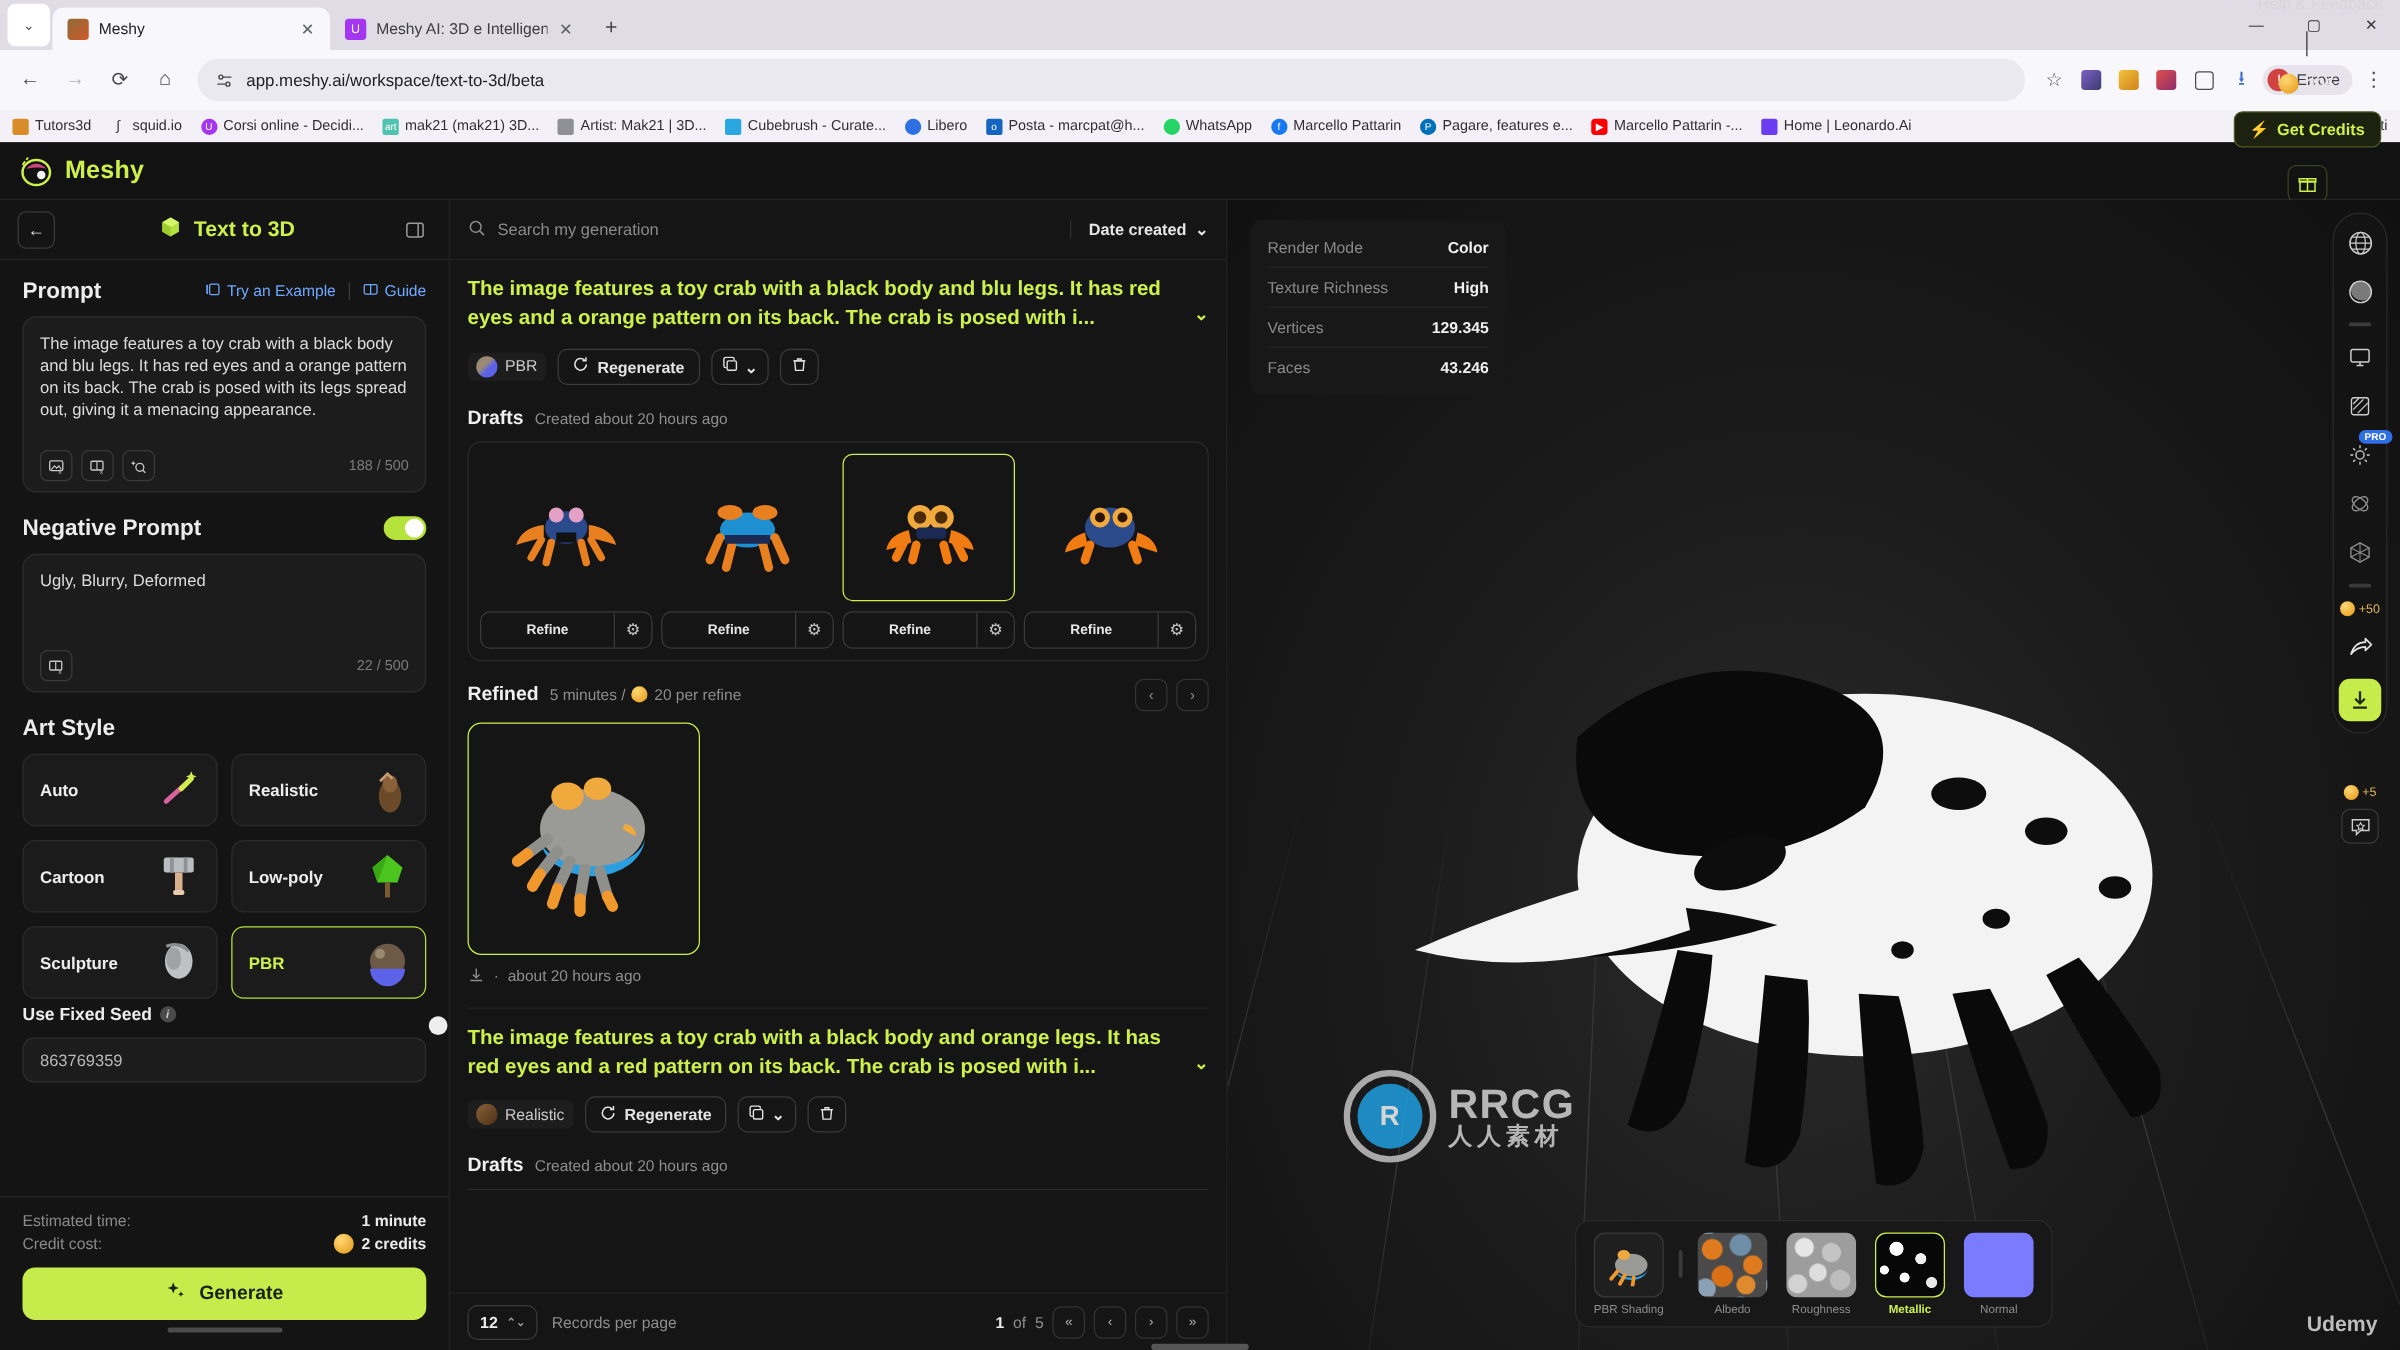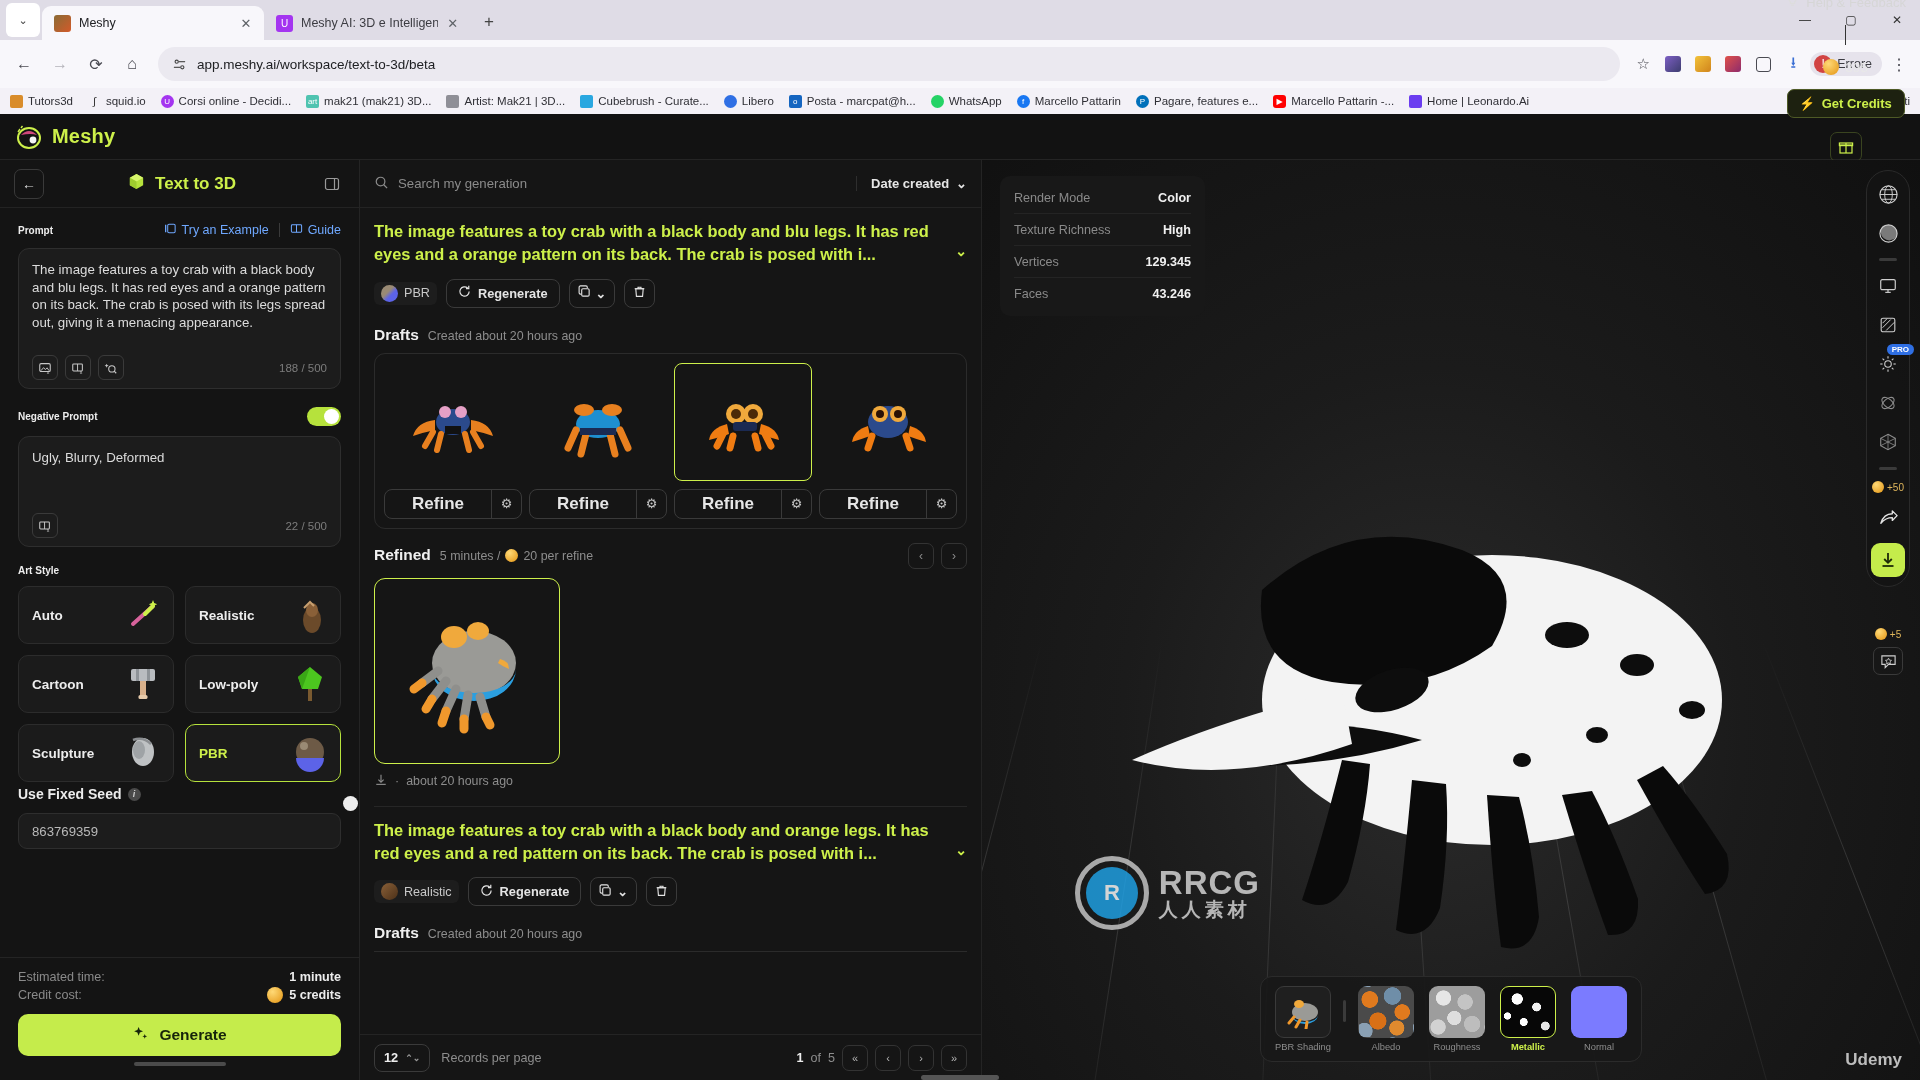--- a/index.html
+++ b/index.html
@@ -62,21 +62,21 @@
   .body { flex:1 1 auto; display:flex; min-height:0; }
 
   
   .left { width:360px; background:#141414; border-right:1px solid #242424; display:flex; flex-direction:column; }
   .lefthead { height:48px; display:flex; align-items:center; padding:0 14px; gap:10px; border-bottom:1px solid #232323; position:relative;}
   .backbtn { width:30px;height:30px;border:1px solid #3a3a3a;border-radius:7px;display:flex;align-items:center;justify-content:center;color:#ddd;font-size:14px;}
   .lefttitle { flex:1 1 auto; display:flex; align-items:center; justify-content:center; gap:9px; color:#cdf04a; font-size:17px; font-weight:700;}
   .panelbtn { width:26px;height:26px;display:flex;align-items:center;justify-content:center;color:#9a9a9a;}
   .leftscroll { flex:1 1 auto; overflow:hidden; padding:14px 18px 0 18px; }
   .rowhead { display:flex; align-items:center; margin-bottom:10px; }
-  .rowhead .lbl { font-size:10px; font-weight:700; color:#ededed; }
+  .rowhead .lbl { font-size:18px; font-weight:700; color:#ededed; }
   .rowhead .acts { margin-left:auto; display:flex; align-items:center; gap:10px; font-size:12.5px; }
   .rowhead .acts a { color:#6fa8ff; display:flex; align-items:center; gap:5px; text-decoration:none;}
   .vsep { width:1px;height:14px;background:#3a3a3a; }
   .promptbox { background:#1c1c1c; border:1px solid #2e2e2e; border-radius:11px; padding:12px 13px 8px 13px; position:relative;}
   .promptbox .ptext { font-size:13.3px; line-height:1.32; color:#dcdcdc; min-height:86px; }
   .promptbox .neg { min-height:56px; }
   .pfoot { display:flex; align-items:center; gap:7px; margin-top:8px; }
   .pico { width:26px;height:25px;border:1px solid #3a3a3a;border-radius:6px;display:flex;align-items:center;justify-content:center;color:#c8c8c8;}
   .pcount { margin-left:auto; color:#7c7c7c; font-size:11.5px; }
   .toggle { width:34px;height:19px;border-radius:10px;background:#b6e23c;position:relative;}
@@ -121,21 +121,21 @@
   .sectionhead .sh { font-size:15.5px; font-weight:700; color:#f0f0f0;}
   .sectionhead .sm { font-size:12.4px; color:#8d8d8d; display:flex; align-items:center; gap:5px;}
   .sectionhead .navs { margin-left:auto; display:flex; gap:7px; }
   .navsq { width:26px;height:26px;border:1px solid #333;border-radius:7px;display:flex;align-items:center;justify-content:center;color:#8d8d8d;font-size:12px;}
   .draftbox { border:1px solid #2b2b2b; border-radius:11px; padding:9px; }
   .draftgrid { display:grid; grid-template-columns:repeat(4,1fr); gap:7px; }
   .draftcell { height:118px; border-radius:8px; border:1.6px solid transparent; display:flex; align-items:center; justify-content:center; overflow:hidden;}
   .draftcell.sel { border-color:#cdf04a; }
   .refrow { display:grid; grid-template-columns:repeat(4,1fr); gap:7px; margin-top:8px;}
   .refbtn { height:30px; border:1px solid #3a3a3a; border-radius:8px; display:flex; align-items:center; }
-  .refbtn .rtx { flex:1 1 auto; text-align:center; font-size:17px; font-weight:600; color:#e6e6e6;}
+  .refbtn .rtx { flex:1 1 auto; text-align:center; font-size:11px; font-weight:600; color:#e6e6e6;}
   .refbtn .rgear { width:30px; display:flex; align-items:center; justify-content:center; border-left:1px solid #3a3a3a; height:100%; color:#c3c3c3;}
   .refinedimg { width:186px;height:186px;border:1.6px solid #cdf04a;border-radius:11px;display:flex;align-items:center;justify-content:center;overflow:hidden;}
   .dlrow { display:flex; align-items:center; gap:7px; margin-top:9px; font-size:12.4px; color:#8d8d8d;}
   .divider { height:1px; background:#262626; margin:16px 0 0 0; }
   .midfoot { height:46px; border-top:1px solid #242424; display:flex; align-items:center; gap:11px; padding:0 14px;}
   .perpage { display:flex; align-items:center; gap:7px; border:1px solid #3a3a3a; border-radius:8px; height:28px; padding:0 9px; font-size:12.8px; font-weight:700; color:#ededed;}
   .pplabel { color:#8d8d8d; font-size:12.6px; font-weight:400;}
   .pager { margin-left:auto; display:flex; align-items:center; gap:7px; font-size:12.6px; color:#8d8d8d;}
   .pager b { color:#ededed; }
   .pgbtn { width:26px;height:26px;border:1px solid #333;border-radius:7px;display:flex;align-items:center;justify-content:center;color:#b5b5b5;font-size:11px;}
@@ -542,21 +542,21 @@
 
         <div class="leftfoot">
           <div class="fline">
             <span>Estimated time:</span>
             <span class="fval">1 minute</span>
           </div>
           <div class="fline">
             <span>Credit cost:</span>
             <span class="fval">
               <span class="coin"></span>
-              <span>5 credits</span>
+              <span>2 credits</span>
             </span>
           </div>
           <button class="genbtn">
             <span>
               <svg width="17" height="17" viewBox="0 0 18 18">
                   <path d="M7 2l1.3 3.4L11.7 6.7 8.3 8 7 11.4 5.7 8 2.3 6.7 5.7 5.4z" fill="#16240a"></path>
                   <path d="M13.5 9.5l.7 1.8 1.8.7-1.8.7-.7 1.8-.7-1.8-1.8-.7 1.8-.7z" fill="#16240a"></path>
                 </svg>
             </span>
             <span>Generate</span>

